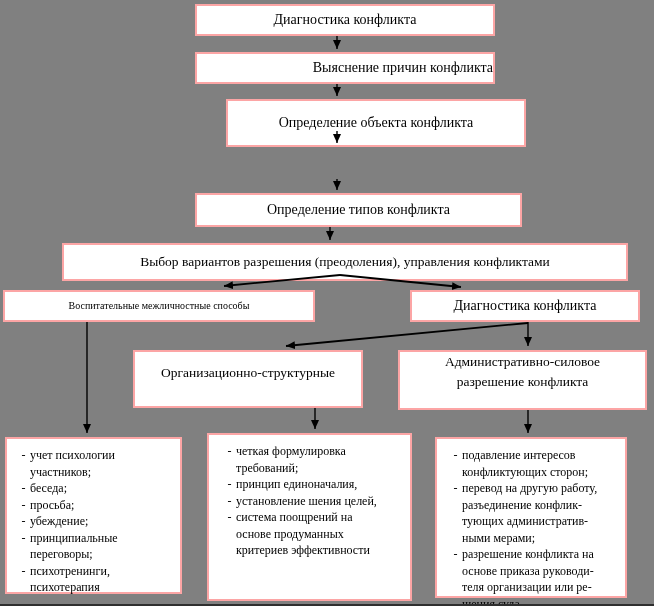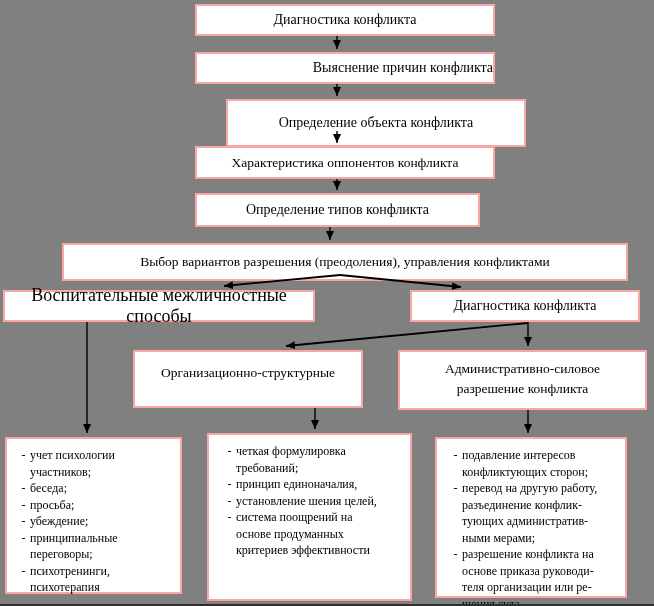--- a/index.html
+++ b/index.html
@@ -21,26 +21,26 @@
     justify-content:center;
     text-align:center;
     font-size:14px;
     line-height:1.15;
   }
   .toprow{white-space:pre-line;}
   #b1{left:195px;top:4px;width:300px;height:32px;}
   #b2{left:195px;top:52px;width:300px;height:32px;justify-content:flex-end;}
   #b3{left:195px;top:99px;width:300px;height:48px;margin-left:31px;}
   #b4{left:195px;top:146px;width:300px;height:33px;font-size:13.5px;}
-  #b5{left:195px;top:193px;width:285px;height:34px;}
+  #b5{left:195px;top:193px;width:327px;height:34px;}
   #b6{left:62px;top:243px;width:566px;height:38px;font-size:13.5px;}
-  #b7{left:3px;top:290px;width:312px;height:32px;font-size:18px;}
+  #b7{left:3px;top:290px;width:312px;height:32px;font-size:10px;}
   #b8{left:410px;top:290px;width:230px;height:32px;}
   #b9{left:133px;top:350px;width:230px;height:58px;align-items:flex-start;padding-top:13px;font-size:13.5px;}
-  #b10{left:398px;top:350px;width:249px;height:60px;align-items:flex-start;padding-top:7px;font-size:13.5px;line-height:20px;}
+  #b10{left:398px;top:350px;width:249px;height:60px;align-items:flex-start;padding-top:0;font-size:13.5px;line-height:20px;}
   .listbox{
     align-items:flex-start;
     justify-content:flex-start;
     flex-direction:column;
     text-align:left;
     font-size:12px;
     line-height:16.5px;
     padding:8px 4px 4px 10px;
   }
   #b11{left:5px;top:437px;width:177px;height:157px;}
@@ -58,23 +58,20 @@
 <div class="stage">
 
   <div class="box" id="b1">
     <span>Диагностика конфликта</span>
   </div>
   <div class="box" id="b2">
     <span>Выяснение причин конфликта</span>
   </div>
   <div class="box" id="b3">
     <span>Определение объекта конфликта</span>
-  </div>
-  <div class="box" id="b4">
-    <span>Характеристика оппонентов конфликта</span>
   </div>
   <div class="box" id="b5">
     <span>Определение типов конфликта</span>
   </div>
   <div class="box" id="b6">
     <span>Выбор вариантов разрешения (преодоления), управления конфликтами</span>
   </div>
   <div class="box" id="b7">
     <span>Воспитательные межличностные способы</span>
   </div>

